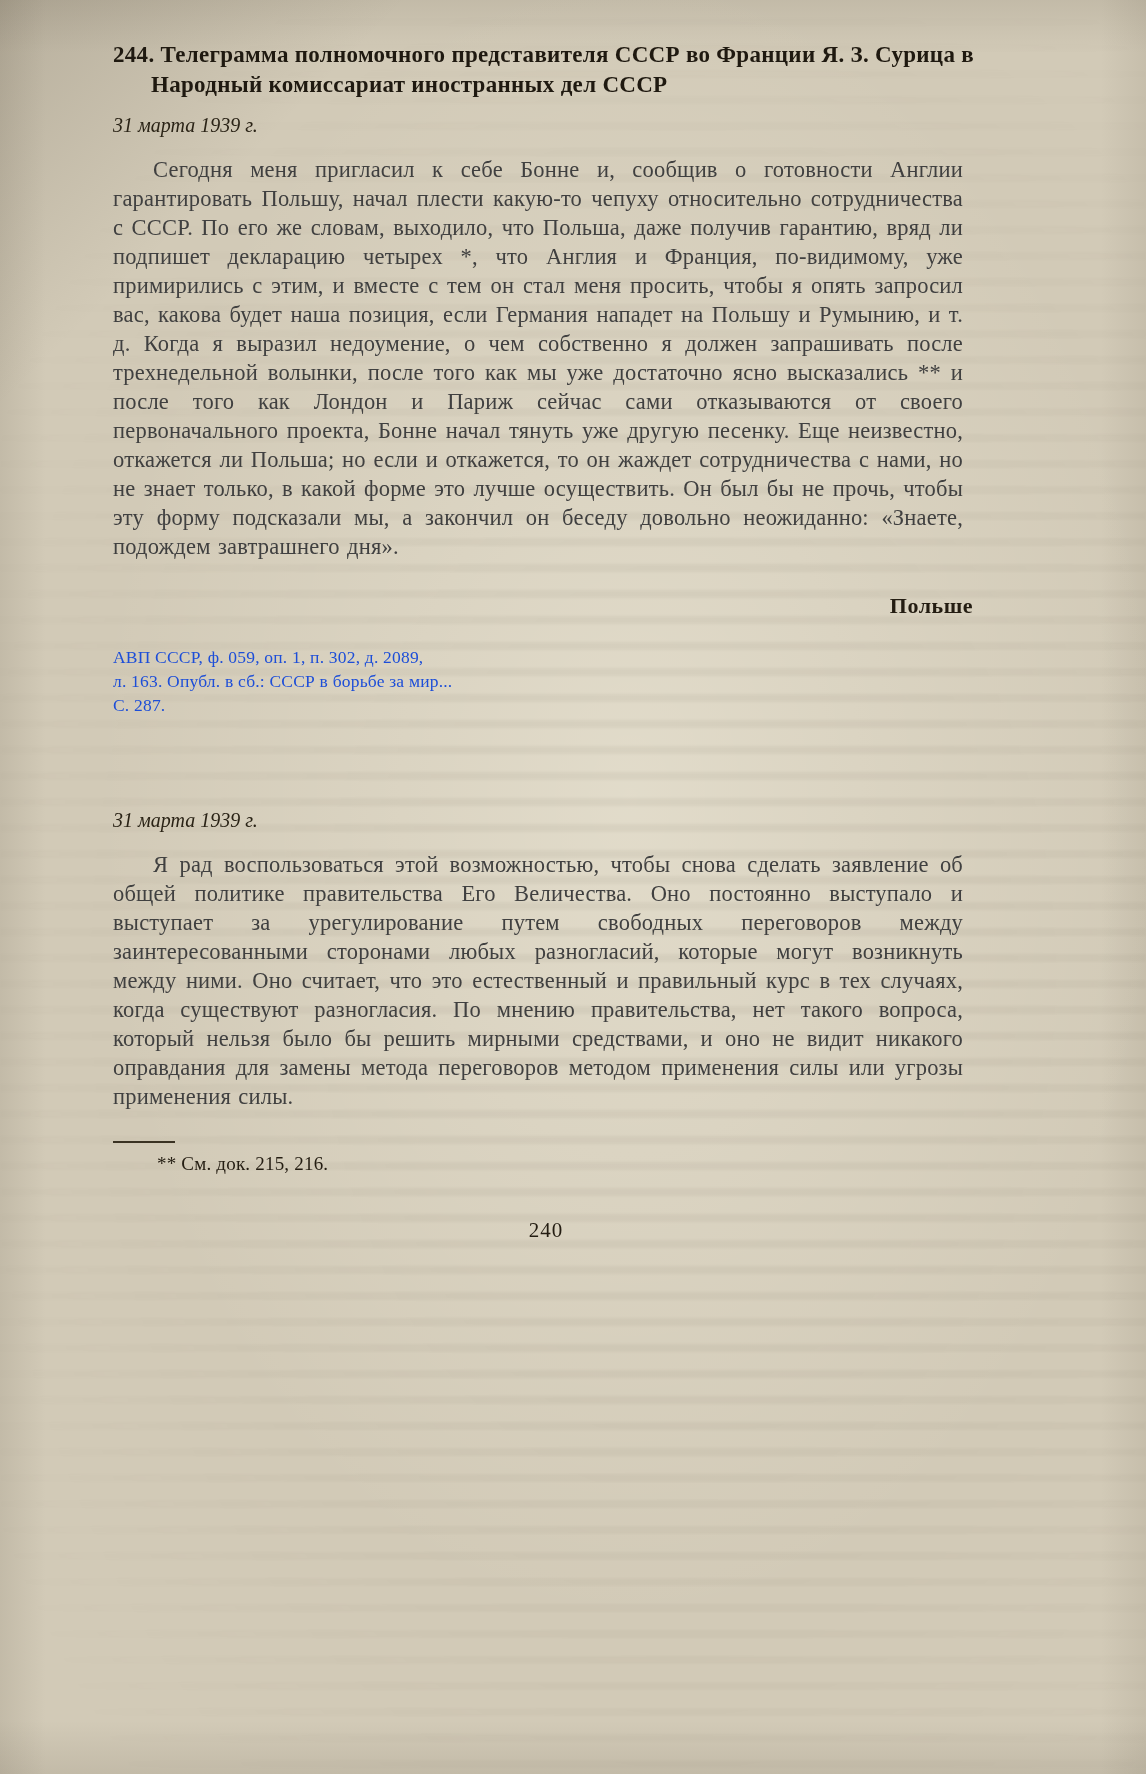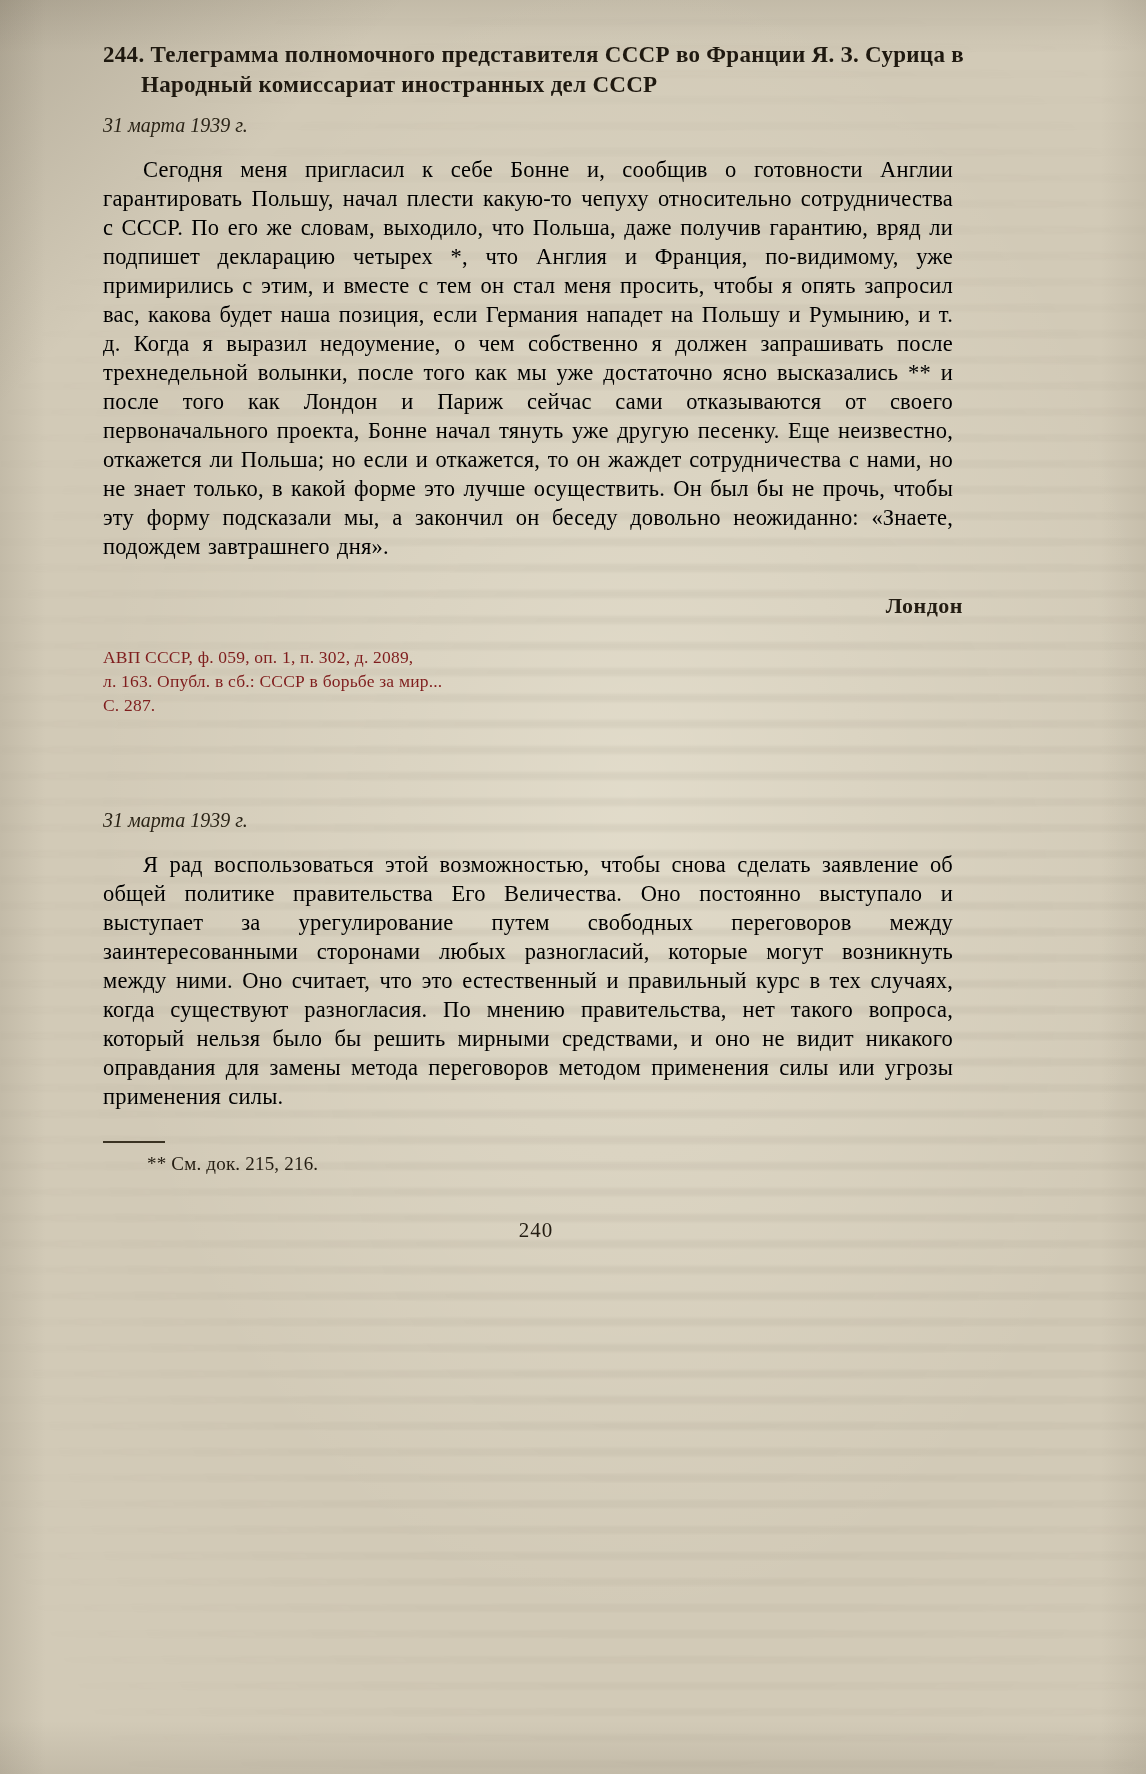--- a/index.html
+++ b/index.html
@@ -33,21 +33,21 @@
         to bottom,
         transparent 0px, transparent 18px,
         #4a4030 18px, #4a4030 26px
       );
     -webkit-mask-image: radial-gradient(ellipse at 60% 55%, #000 30%, transparent 85%);
             mask-image: radial-gradient(ellipse at 60% 55%, #000 30%, transparent 85%);
   }
 
   .page-content {
     position: absolute;
-    left: 103px;
+    left: 113px;
     top: 40px;
     width: 866px;
   }
 
   h2.doc-heading {
     margin: 0;
     font-size: 23px;
     font-weight: bold;
     line-height: 30px;
     letter-spacing: 0.3px;
@@ -65,38 +65,38 @@
   }
 
   p.body-para {
     margin: 18px 16px 0 0;
     font-size: 22.5px;
     line-height: 29px;
     text-align: justify;
     text-indent: 40px;
     letter-spacing: 0.2px;
     word-spacing: 1.5px;
-    color: #000000;
+    color: #404040;
   }
 
   p.signature {
     margin: 32px 6px 0 0;
     text-align: right;
     font-size: 22px;
     font-weight: bold;
     letter-spacing: 0.5px;
   }
 
   p.source-block {
     margin: 26px 0 0 0;
     font-size: 17.5px;
     line-height: 24px;
     white-space: pre-line;
     letter-spacing: 0.2px;
-    color: #7f1d1d;
+    color: #1d4ed8;
   }
 
   .doc-gap {
     height: 78px;
   }
 
   .footnotes {
     margin-top: 30px;
   }
   .footnote-rule {
@@ -129,21 +129,21 @@
 
 <div class="page-content">
 
   <section>
     <h2 class="doc-heading">244. Телеграмма полномочного представителя СССР во Франции Я. З. Сурица в Народный комиссариат иностранных дел СССР</h2>
 
     <p class="doc-date">31 марта 1939 г.</p>
 
     <p class="body-para">Сегодня меня пригласил к себе Бонне и, сообщив о готовности Англии гарантировать Польшу, начал плести какую-то чепуху относительно сотрудничества с СССР. По его же словам, выходило, что Польша, даже получив гарантию, вряд ли подпишет декларацию четырех *, что Англия и Франция, по-видимому, уже примирились с этим, и вместе с тем он стал меня просить, чтобы я опять запросил вас, какова будет наша позиция, если Германия нападет на Польшу и Румынию, и т. д. Когда я выразил недоумение, о чем собственно я должен запрашивать после трехнедельной волынки, после того как мы уже достаточно ясно высказались ** и после того как Лондон и Париж сейчас сами отказываются от своего первоначального проекта, Бонне начал тянуть уже другую песенку. Еще неизвестно, откажется ли Польша; но если и откажется, то он жаждет сотрудничества с нами, но не знает только, в какой форме это лучше осуществить. Он был бы не прочь, чтобы эту форму подсказали мы, а закончил он беседу довольно неожиданно: «Знаете, подождем завтрашнего дня».</p>
 
-    <p class="signature">Лондон</p>
+    <p class="signature">Польше</p>
 
     <p class="source-block">АВП СССР, ф. 059, оп. 1, п. 302, д. 2089,
 л. 163. Опубл. в сб.: СССР в борьбе за мир...
 С. 287.</p>
   </section>
 
   <div class="doc-gap"></div>
 
   <section>
 

